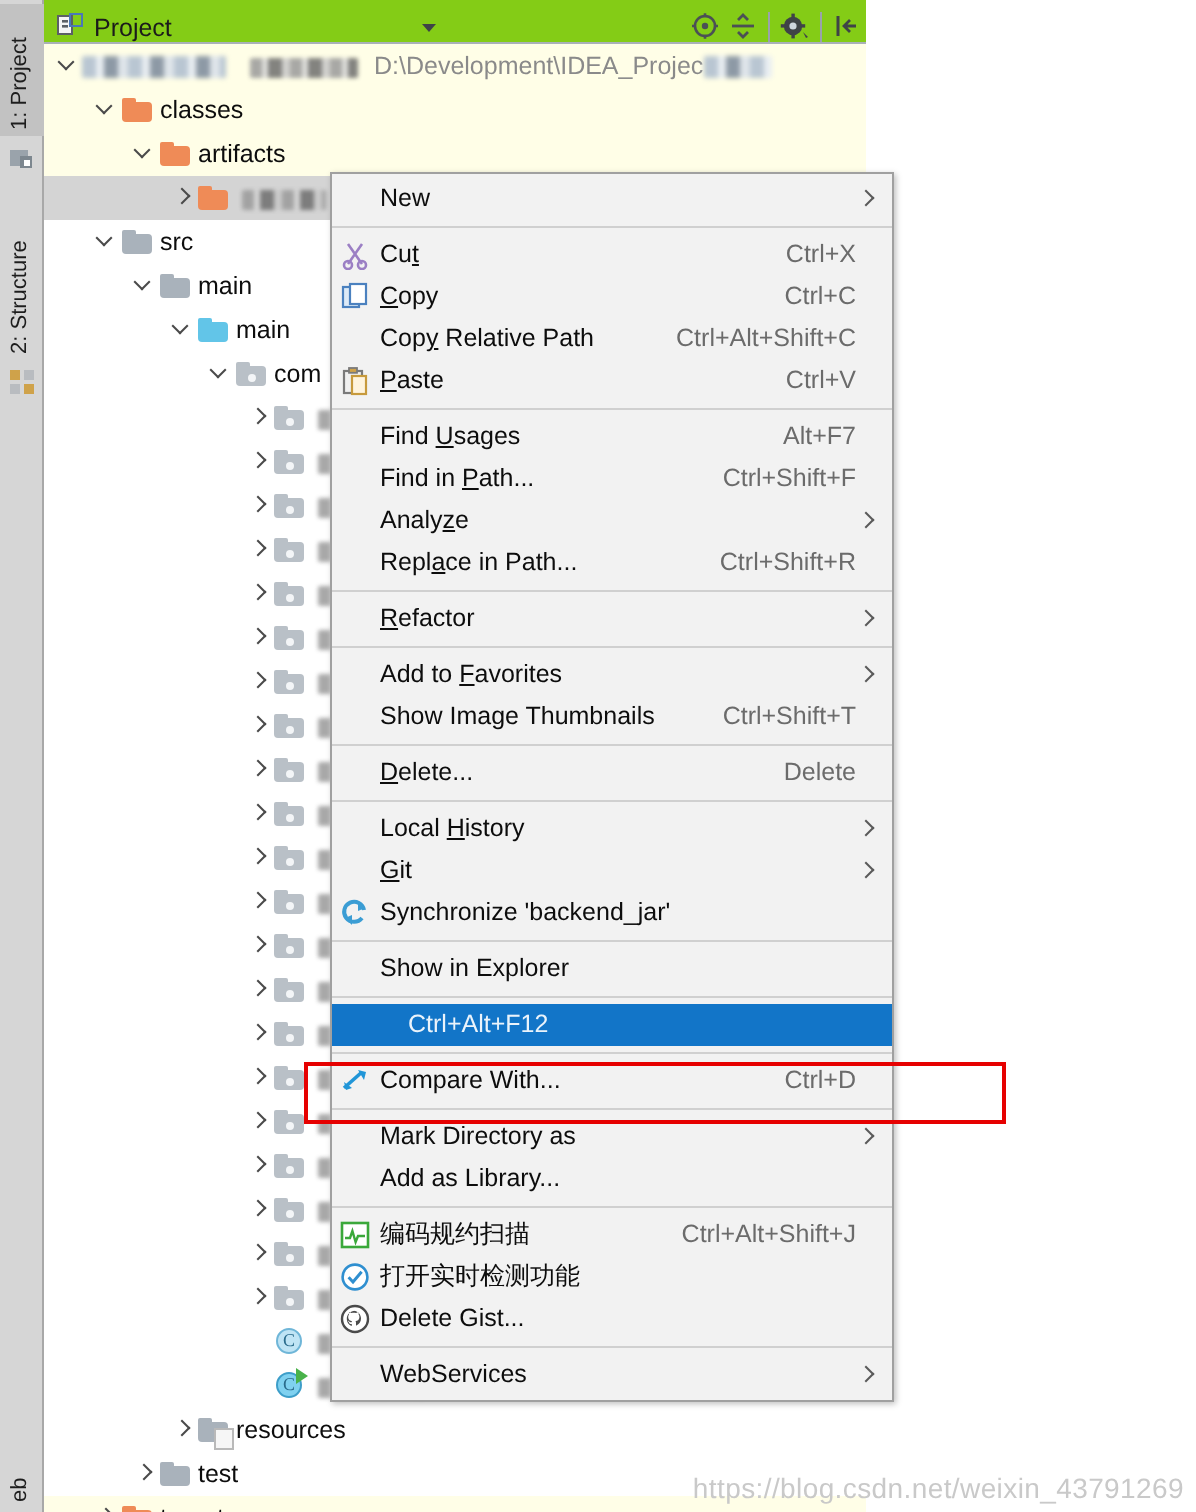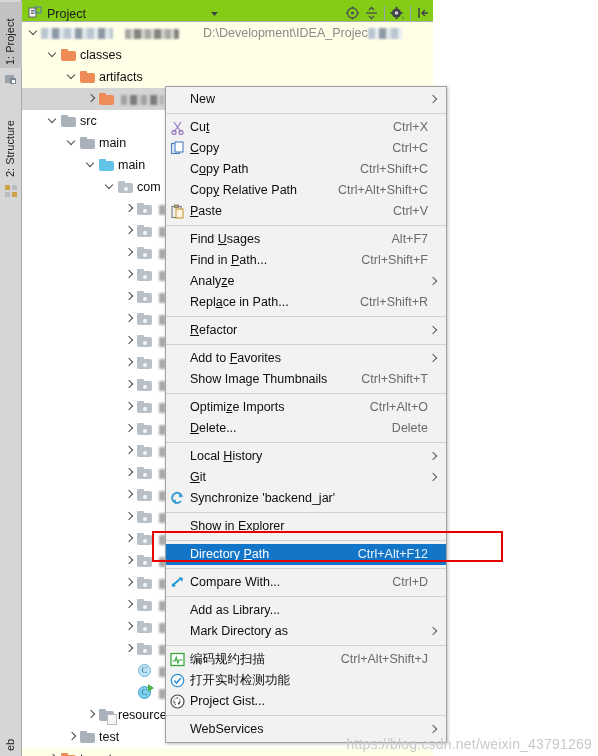--- a/index.html
+++ b/index.html
@@ -260,21 +260,21 @@
           <path d="M13 8 H7 M10 5 L7 8 L10 11" fill="none" stroke="#3f4347" stroke-width="1.4"></path>
         </svg>
       </span>
     </div>
 
     <div class="treepane" id="treepane">
         <div class="row yellow" style="padding-left: 6px;">
           <span class="arrow down"></span>
           <span class="ficon" style="width: 78px;"><span class="blurname2" style="width: 72px;"></span></span>
           <span class="lbl"><span class="blurname" style="width: 54px;"></span></span>
-          <span class="lbl dim" style="padding-left: 24px;">D:\Development\IDEA_Projec</span>
+          <span class="lbl dim" style="padding-left: 8px;">D:\Development\IDEA_Projec</span>
           <span class="blurname2" style="width: 34px;"></span>
         </div>
         <div class="row yellow" style="padding-left: 25px;">
           <span class="arrow down"></span>
           <span class="ficon">
             <span class="fld orange">
               <b></b>
               <i></i>
             </span>
           </span>
@@ -622,26 +622,20 @@
               <rect x="1.5" y="2.5" width="8" height="10" fill="#ddeaf7" stroke="#4b81bf" stroke-width="1.1"></rect>
               <rect x="5" y="1" width="8" height="10" fill="#ffffff" stroke="#4b81bf" stroke-width="1.1"></rect>
             </svg></span>
         </span>
         <span class="mi-text"><u>C</u>opy</span>
         <span class="mi-acc">Ctrl+C</span>
         <span class="mi-sub" style="visibility: hidden;"></span>
       </div>
       <div class="mi">
         <span class="mi-icon"></span>
-        <span class="mi-text">C<u>o</u>py Path</span>
-        <span class="mi-acc">Ctrl+Shift+C</span>
-        <span class="mi-sub" style="visibility: hidden;"></span>
-      </div>
-      <div class="mi">
-        <span class="mi-icon"></span>
         <span class="mi-text">Cop<u>y</u> Relative Path</span>
         <span class="mi-acc">Ctrl+Alt+Shift+C</span>
         <span class="mi-sub" style="visibility: hidden;"></span>
       </div>
       <div class="mi">
         <span class="mi-icon">
           <span class="g"><svg width="15" height="15" viewBox="0 0 15 15">
               <rect x="2" y="2.5" width="9" height="11" fill="#f0f0f0" stroke="#7a7a7a" stroke-width="1.1"></rect>
               <rect x="4.5" y="1" width="4" height="2.4" fill="#cfa24a" stroke="#7a7a7a" stroke-width=".9"></rect>
               <rect x="6" y="5" width="7" height="9" fill="#fff4dd" stroke="#c79a3c" stroke-width="1.1"></rect>
@@ -689,26 +683,20 @@
       </div>
       <div class="mi">
         <span class="mi-icon"></span>
         <span class="mi-text">Show Image Thumbnails</span>
         <span class="mi-acc">Ctrl+Shift+T</span>
         <span class="mi-sub" style="visibility: hidden;"></span>
       </div>
       <div class="msep"></div>
       <div class="mi">
         <span class="mi-icon"></span>
-        <span class="mi-text">Optimi<u>z</u>e Imports</span>
-        <span class="mi-acc">Ctrl+Alt+O</span>
-        <span class="mi-sub" style="visibility: hidden;"></span>
-      </div>
-      <div class="mi">
-        <span class="mi-icon"></span>
         <span class="mi-text"><u>D</u>elete...</span>
         <span class="mi-acc">Delete</span>
         <span class="mi-sub" style="visibility: hidden;"></span>
       </div>
       <div class="msep"></div>
       <div class="mi">
         <span class="mi-icon"></span>
         <span class="mi-text">Local <u>H</u>istory</span>
         <span class="mi-sub"></span>
       </div>
@@ -730,47 +718,46 @@
       </div>
       <div class="msep"></div>
       <div class="mi">
         <span class="mi-icon"></span>
         <span class="mi-text">Show in Explorer</span>
         <span class="mi-sub" style="visibility: hidden;"></span>
       </div>
       <div class="msep"></div>
       <div class="mi hl">
         <span class="mi-icon"></span>
-        <span class="mi-text">Directory <u>P</u>ath</span>
         <span class="mi-acc">Ctrl+Alt+F12</span>
         <span class="mi-sub" style="visibility: hidden;"></span>
       </div>
       <div class="msep"></div>
       <div class="mi">
         <span class="mi-icon">
           <span class="g"><svg width="15" height="15" viewBox="0 0 15 15">
               <path d="M2 11 L11 3" stroke="#2196d8" stroke-width="1.8"></path>
               <path d="M9 2 L13 3 L12 7 Z" fill="#2196d8"></path>
               <path d="M2 8 L3 12 L6 11 Z" fill="#2196d8"></path>
             </svg></span>
         </span>
         <span class="mi-text">Compare With...</span>
         <span class="mi-acc">Ctrl+D</span>
         <span class="mi-sub" style="visibility: hidden;"></span>
       </div>
       <div class="msep"></div>
       <div class="mi">
         <span class="mi-icon"></span>
-        <span class="mi-text">Add as Library...</span>
-        <span class="mi-sub" style="visibility: hidden;"></span>
-      </div>
-      <div class="mi">
-        <span class="mi-icon"></span>
         <span class="mi-text">Mark Directory as</span>
         <span class="mi-sub"></span>
+      </div>
+      <div class="mi">
+        <span class="mi-icon"></span>
+        <span class="mi-text">Add as Library...</span>
+        <span class="mi-sub" style="visibility: hidden;"></span>
       </div>
       <div class="msep"></div>
       <div class="mi">
         <span class="mi-icon">
           <span class="g"><svg width="15" height="15" viewBox="0 0 15 15">
               <rect x="1" y="1.5" width="13" height="12" fill="#ffffff" stroke="#3aa83a" stroke-width="1.3"></rect>
               <path d="M2.5 9 L5 9 L6.2 5.5 L7.8 11 L9 8 L12.5 8" fill="none" stroke="#3aa83a" stroke-width="1.2"></path>
             </svg></span>
         </span>
         <span class="mi-text">编码规约扫描</span>
@@ -787,21 +774,21 @@
         <span class="mi-text">打开实时检测功能</span>
         <span class="mi-sub" style="visibility: hidden;"></span>
       </div>
       <div class="mi">
         <span class="mi-icon">
           <span class="g"><svg width="15" height="15" viewBox="0 0 15 15">
               <circle cx="7.5" cy="7.5" r="6.5" fill="#ffffff" stroke="#4a4a4a" stroke-width="1.2"></circle>
               <path d="M7.5 3.4 c-2.3 0 -4.1 1.8 -4.1 4.1 0 1.6 0.9 2.9 2.3 3.5 0.1 0 0.2 -0.1 0.2 -0.2 v-0.8 c-1 0.2 -1.3 -0.4 -1.4 -0.8 -0.1 -0.2 -0.3 -0.5 -0.5 -0.6 -0.1 -0.1 -0.3 -0.2 0 -0.2 0.3 0 0.5 0.3 0.6 0.4 0.3 0.5 0.9 0.4 1.2 0.3 0 -0.3 0.2 -0.4 0.3 -0.5 -1 -0.1 -2 -0.5 -2 -2.2 0 -0.5 0.2 -0.9 0.4 -1.2 0 -0.1 -0.2 -0.5 0.1 -1.1 0 0 0.4 -0.1 1.2 0.4 0.3 -0.1 0.7 -0.1 1.1 -0.1 0.4 0 0.8 0 1.1 0.1 0.8 -0.6 1.2 -0.4 1.2 -0.4 0.2 0.6 0.1 1 0.1 1.1 0.3 0.3 0.4 0.7 0.4 1.2 0 1.7 -1 2.1 -2 2.2 0.2 0.1 0.3 0.4 0.3 0.8 v1.2 c0 0.1 0.1 0.3 0.2 0.2 1.4 -0.6 2.3 -1.9 2.3 -3.5 0 -2.3 -1.8 -4.1 -4.1 -4.1 z" fill="#4a4a4a"></path>
             </svg></span>
         </span>
-        <span class="mi-text">Project Gist...</span>
+        <span class="mi-text">Delete Gist...</span>
         <span class="mi-sub" style="visibility: hidden;"></span>
       </div>
       <div class="msep"></div>
       <div class="mi">
         <span class="mi-icon"></span>
         <span class="mi-text">WebServices</span>
         <span class="mi-sub"></span>
       </div>
     </div>
 

